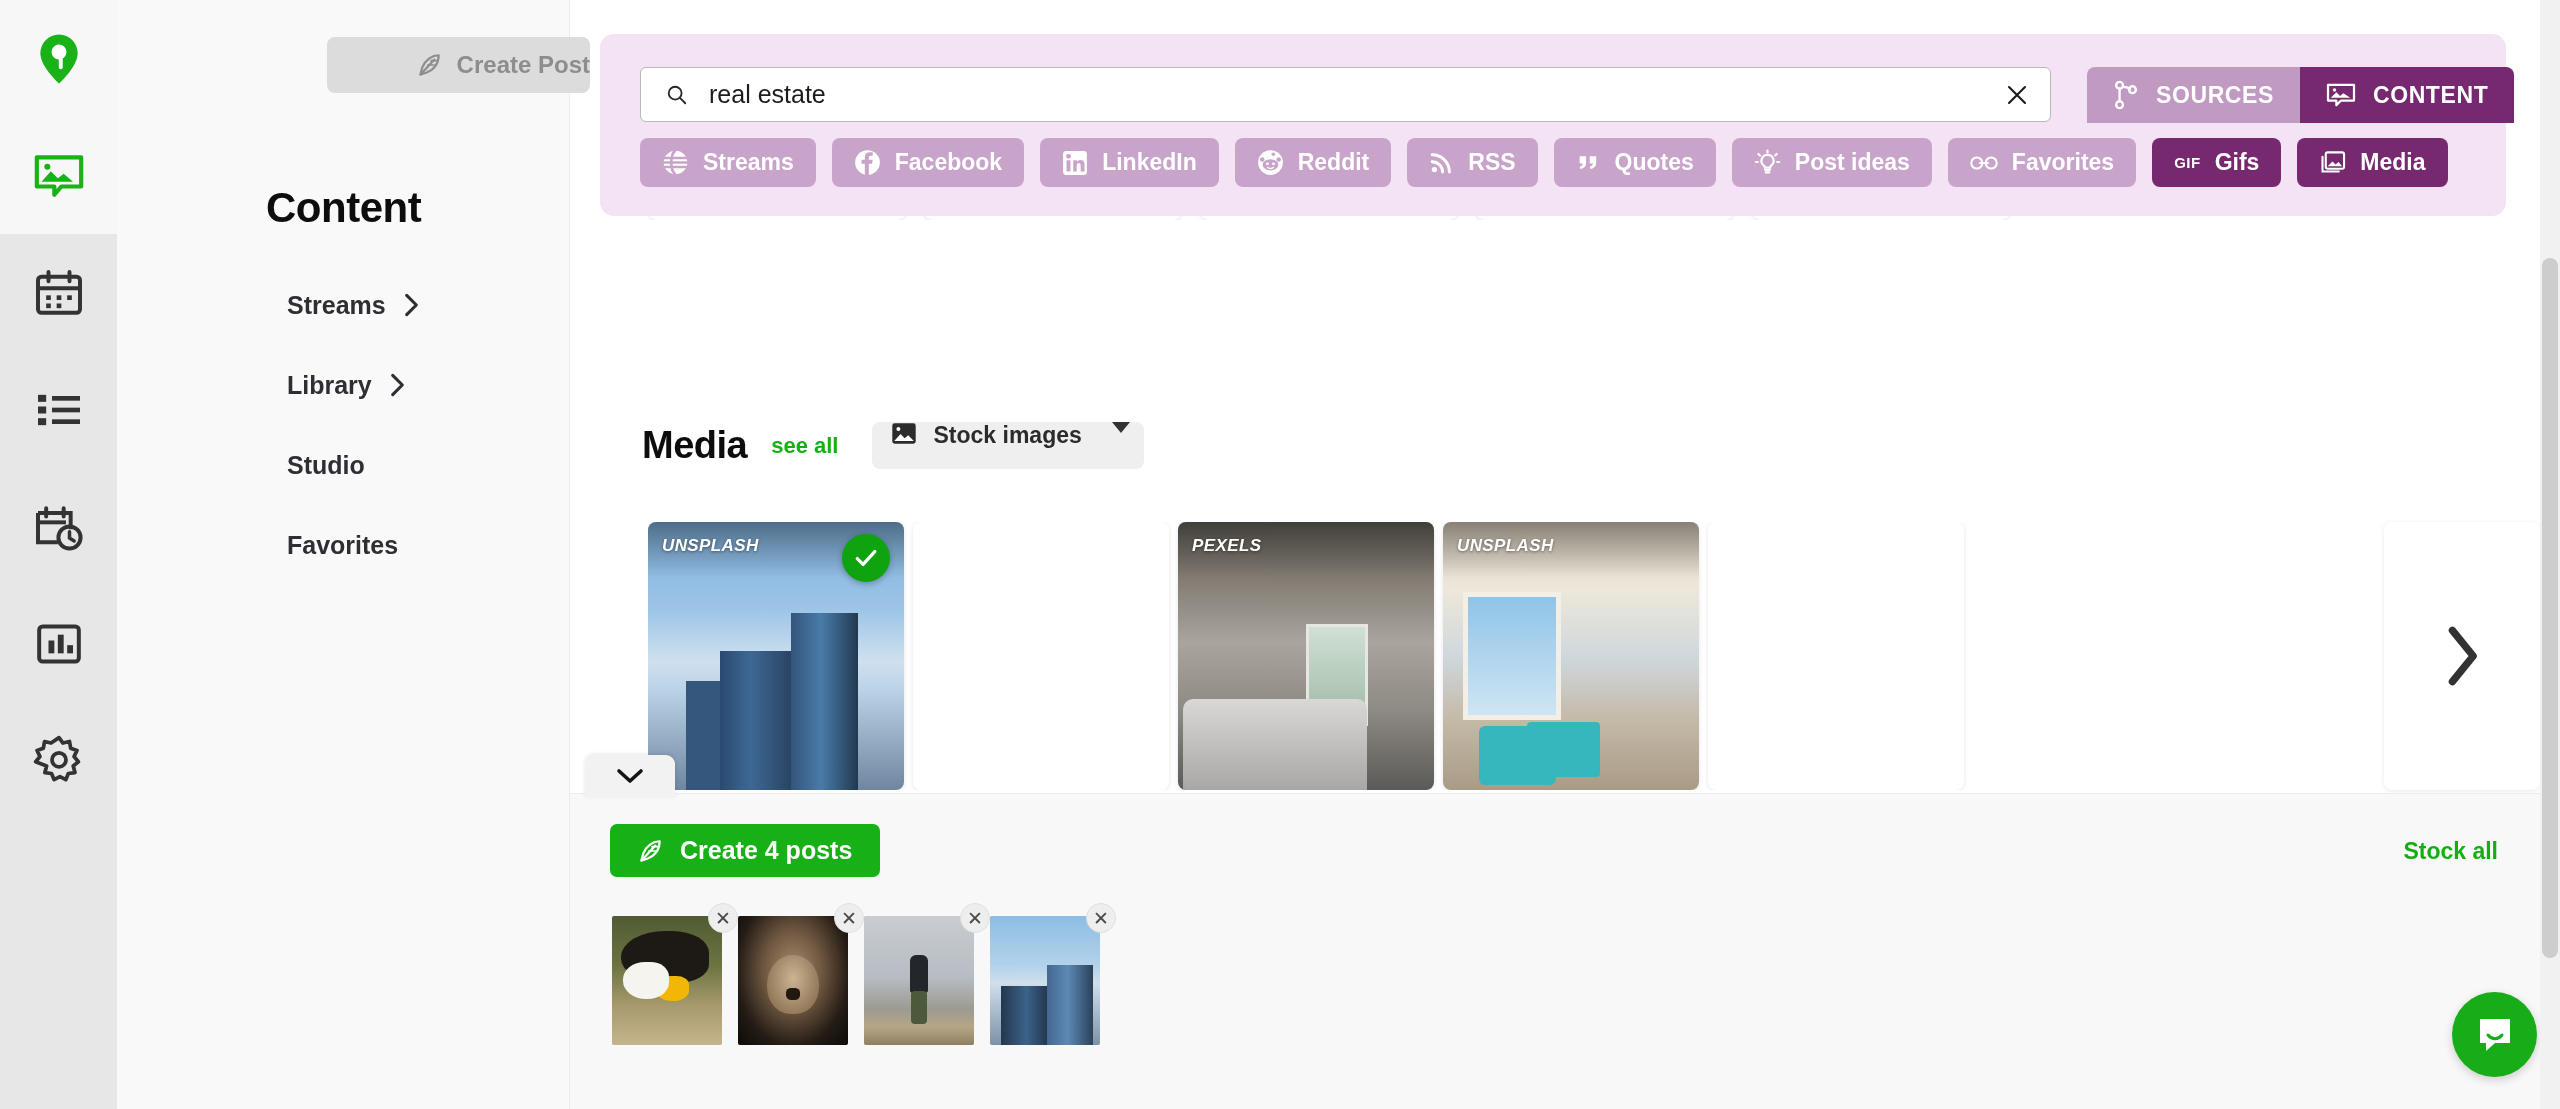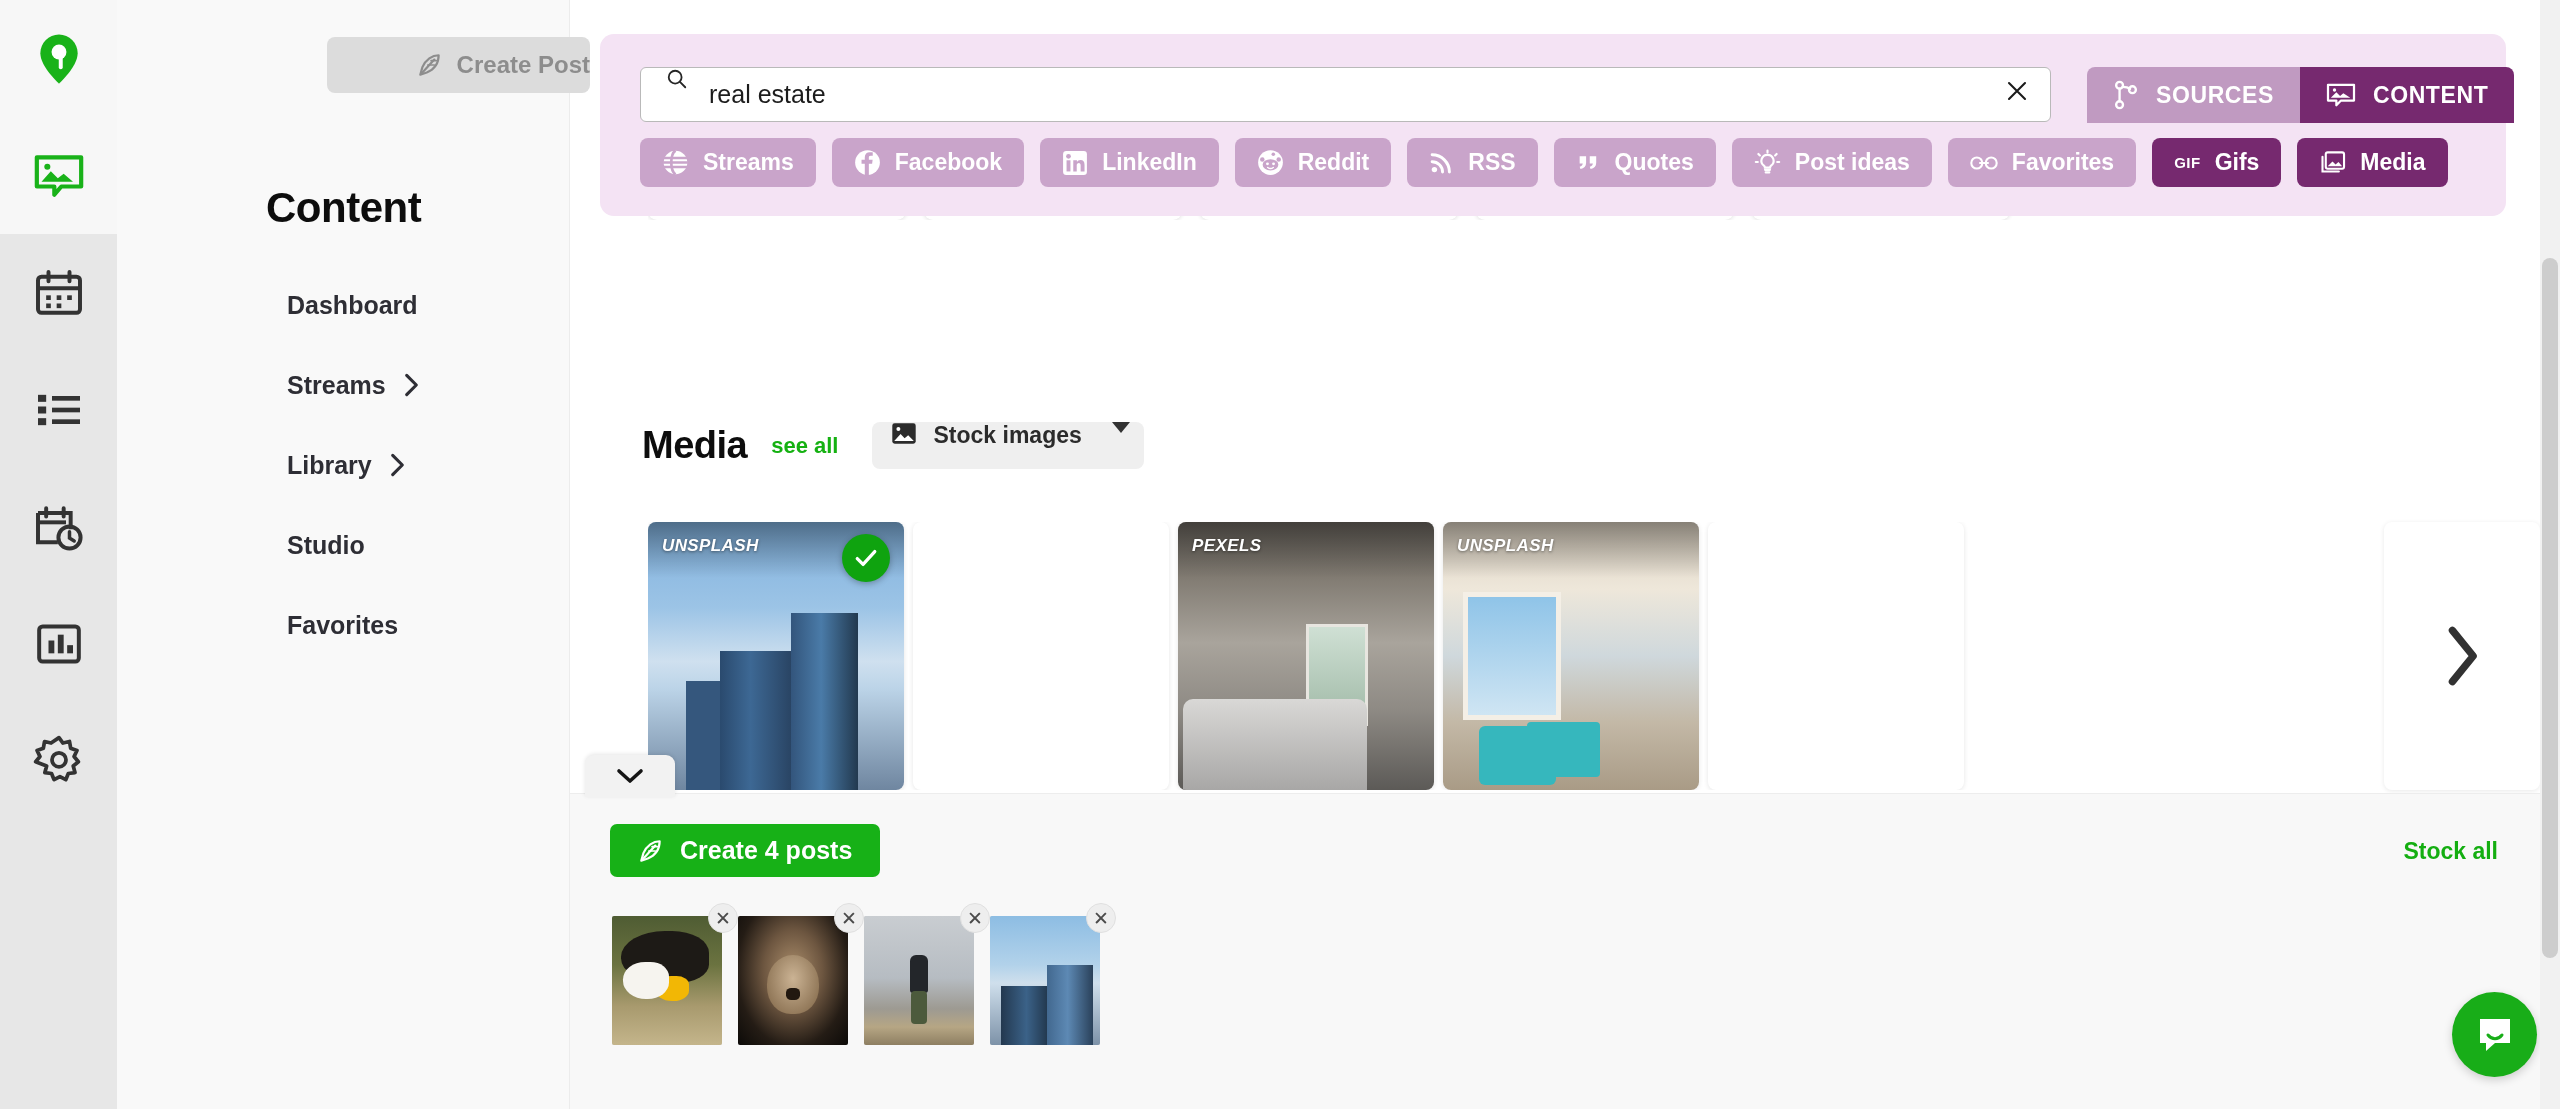--- a/index.html
+++ b/index.html
@@ -53,21 +53,21 @@
   
   .search-panel {
     position: absolute; left: 600px; top: 34px;
     width: 1906px; height: 182px;
     background: #f4e3f4; border-radius: 14px;
   }
   .search-box {
     position: absolute; left: 40px; top: 33px;
     width: 1411px; height: 55px;
     background: #ffffff; border: 1px solid #b9b9b9; border-radius: 6px;
-    display: flex; 
+    display: flex; align-items: center;
   }
   .mag { width: 22px; height: 22px; margin-left: 25px; flex: none; }
   .search-val {
     margin-left: 21px; font-size: 25px; color: #1c1c1c;
     font-family: "Liberation Sans", sans-serif;
     border: none; outline: none; background: transparent;
     flex: 1; height: 100%;
   }
   .clear-x {
     width: 46px; height: 46px; margin-right: 10px; flex: none;
@@ -409,23 +409,20 @@
         <path d="M5 19L16 7" stroke="#8d8d8d" stroke-width="2" stroke-linecap="round"></path>
         <path d="M10 12h6M13 8h5" stroke="#8d8d8d" stroke-width="1.6" stroke-linecap="round"></path>
       </svg>
       <span>Create Post</span>
     </button>
 
     <div class="sidebar-title">Content</div>
 
     <div class="nav">
       <div class="nav-item">
-        <span>Dashboard</span>
-      </div>
-      <div class="nav-item">
         <span>Streams</span>
         <svg class="chev-r" viewBox="0 0 12 20">
           <path d="M2 2l8 8-8 8" fill="none" stroke="#2e2e35" stroke-width="2.6" stroke-linecap="round" stroke-linejoin="round"></path>
         </svg>
       </div>
       <div class="nav-item">
         <span>Library</span>
         <svg class="chev-r" viewBox="0 0 12 20">
           <path d="M2 2l8 8-8 8" fill="none" stroke="#2e2e35" stroke-width="2.6" stroke-linecap="round" stroke-linejoin="round"></path>
         </svg>

